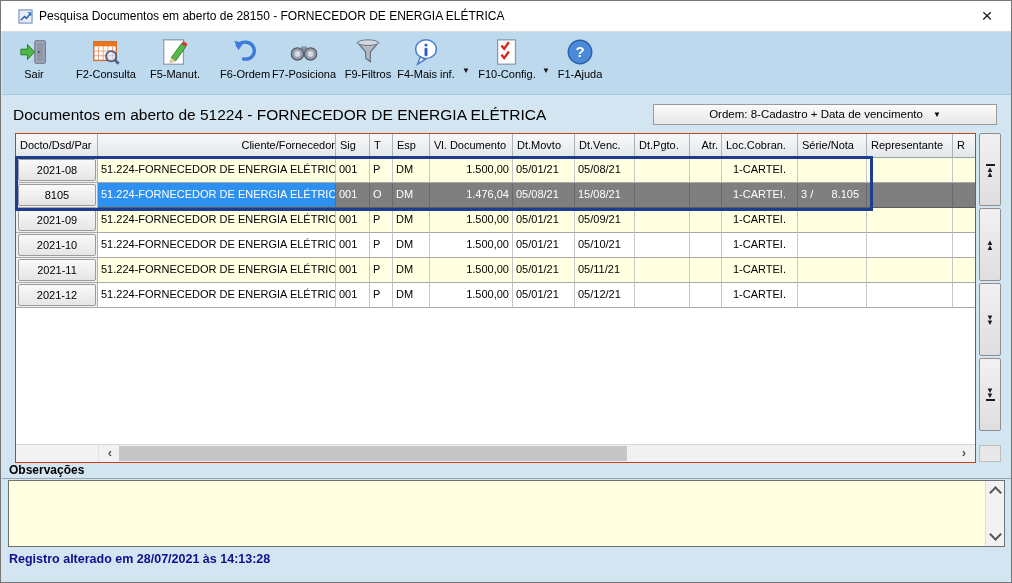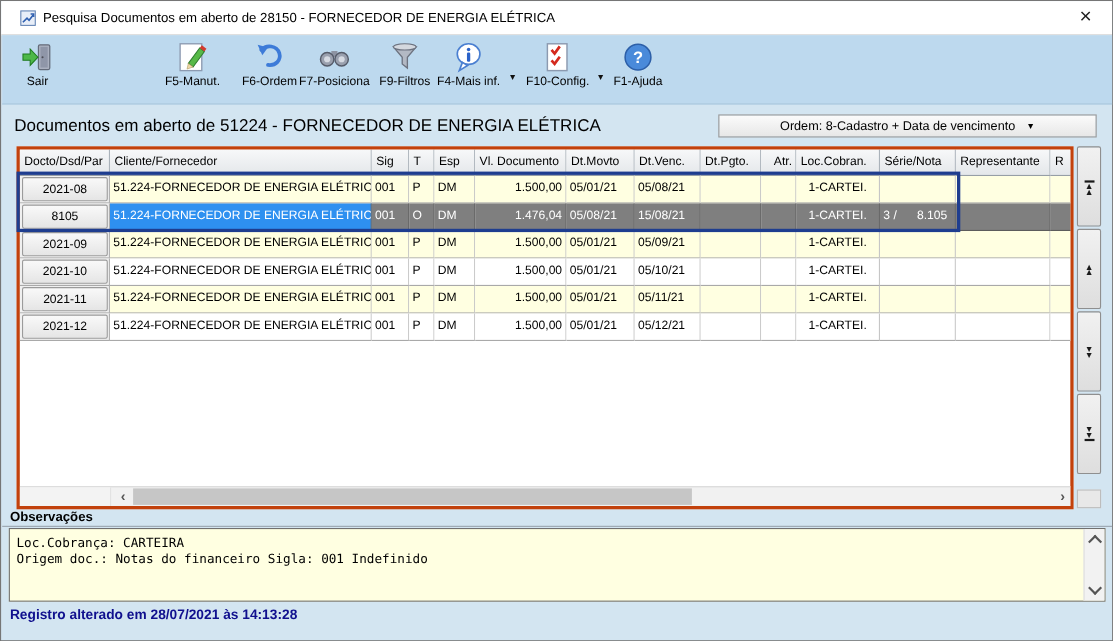--- a/index.html
+++ b/index.html
@@ -20,21 +20,21 @@
   .tb-item .ico svg{width:30px;height:30px;display:block;margin:0 auto;}
   .tb-item .lbl{display:block;margin-top:1px;font-size:11px;color:#000;white-space:nowrap;}
   .tb-arrow{position:absolute;top:34px;font-size:8px;color:#111;}
 
   
   .page-heading{position:absolute;left:12px;top:105px;font-size:15.5px;color:#000;white-space:nowrap;}
   .order-btn{position:absolute;left:652px;top:103px;width:344px;height:21px;background:linear-gradient(#fbfbfb,#e7e7e7);border:1px solid #9a9a9a;box-sizing:border-box;font-size:11.5px;text-align:center;line-height:19px;color:#000;white-space:nowrap;}
   .ob-arrow{margin-left:10px;font-size:8px;vertical-align:1px;}
 
   
-  .grid{position:absolute;left:14px;top:132px;width:961px;height:330px;border:3px solid #c2410c;background:#fff;overflow:hidden;box-sizing:border-box;}
+  .grid{position:absolute;left:14px;top:132px;width:961px;height:330px;border:1px solid #c2410c;background:#fff;overflow:hidden;box-sizing:border-box;}
   .grid-header{position:absolute;left:0;top:0;height:24px;display:flex;width:977px;}
   .h-cell{box-sizing:border-box;height:24px;background:linear-gradient(#f7f8f9,#e4e7ea);border-right:1px solid #aab2ba;border-bottom:1px solid #969ea6;font-size:11px;line-height:22px;padding:0 0 0 4px;color:#000;white-space:nowrap;overflow:hidden;flex:none;}
   .trow{position:absolute;left:0;width:977px;height:25px;display:flex;}
   .cell{box-sizing:border-box;height:25px;border-right:1px solid #c6c6c6;border-bottom:1px solid #a9a9a9;font-size:11px;line-height:23px;padding:0 3px;white-space:pre;overflow:hidden;color:#000;flex:none;}
   .zebra-y .cell{background:#ffffe1;}
   .zebra-w .cell{background:#ffffff;}
   .sel-row .cell{background:#7f7f7f;color:#fff;border-right-color:#696969;border-bottom-color:#5c5c5c;}
   .sel-row .cell.sel-focus{background:#2e90f0;color:#fff;}
   .al-r{text-align:right;}
   .al-c{text-align:center;}
@@ -94,20 +94,32 @@
         <span class="ico">
           <svg viewBox="0 0 32 32">
             <rect x="17" y="4" width="11" height="24" rx="1.5" fill="#aab0bf" stroke="#646b7a" stroke-width="1.2"></rect>
             <rect x="19" y="6" width="7" height="20" fill="#8f96a8"></rect>
             <circle cx="21" cy="16" r="1" fill="#4c4c55"></circle>
             <path d="M2 13 h7 v-5 l7.5 8 -7.5 8 v-5 h-7 z" fill="#4db848" stroke="#1f7a1f" stroke-width="1"></path>
           </svg>
         </span>
         <span class="lbl">Sair</span>
       </div>
+      <div class="tb-item" style="left: 60px; width: 88px;">
+        <span class="ico">
+          <svg viewBox="0 0 32 32">
+            <rect x="3" y="5" width="24" height="20" fill="#fff" stroke="#d2691e" stroke-width="1.4"></rect>
+            <rect x="3" y="5" width="24" height="5" fill="#e87722"></rect>
+            <path d="M8 10 v15 M13 10 v15 M18 10 v15 M23 10 v15 M3 15 h24 M3 20 h24" stroke="#e8a07a" stroke-width="1" fill="none"></path>
+            <circle cx="21.5" cy="20.5" r="5.5" fill="rgba(205,225,255,.55)" stroke="#555e88" stroke-width="2"></circle>
+            <line x1="25.5" y1="24.5" x2="29.5" y2="28.5" stroke="#555e88" stroke-width="3"></line>
+          </svg>
+        </span>
+        <span class="lbl">F2-Consulta</span>
+      </div>
       <div class="tb-item" style="left: 140px; width: 66px;">
         <span class="ico">
           <svg viewBox="0 0 32 32">
             <rect x="4" y="3" width="21" height="26" fill="#fff" stroke="#8c9ab0" stroke-width="1.3"></rect>
             <path d="M12 22 L23 7 l4.5 3.5 L16.5 25.5 z" fill="#57b947" stroke="#2f7d2f" stroke-width="1"></path>
             <path d="M23 7 l4.5 3.5 2 -2.8 -4.4 -3.4 z" fill="#d23a2e"></path>
             <path d="M12 22 l4.5 3.5 -5.8 2 z" fill="#f0d9a8" stroke="#b09a60" stroke-width=".6"></path>
           </svg>
         </span>
         <span class="lbl">F5-Manut.</span>
@@ -176,21 +188,21 @@
       </div>
     </div>
 
   <div class="page-heading">Documentos em aberto de 51224 - FORNECEDOR DE ENERGIA ELÉTRICA</div>
 
   <div class="order-btn"><span>Ordem: 8-Cadastro + Data de vencimento</span><span class="ob-arrow">▼</span></div>
 
   <div class="grid" id="grid">
     <div class="grid-header" id="grid-header">
         <div class="h-cell" style="width: 82px;">Docto/Dsd/Par</div>
-        <div class="h-cell" style="width: 238px;">Cliente/Fornecedor</div>
+        <div class="h-cell" style="width: 238px; text-align: right;">Cliente/Fornecedor</div>
         <div class="h-cell" style="width: 34px;">Sig</div>
         <div class="h-cell" style="width: 23px;">T</div>
         <div class="h-cell" style="width: 37px;">Esp</div>
         <div class="h-cell" style="width: 83px;">Vl. Documento</div>
         <div class="h-cell" style="width: 62px;">Dt.Movto</div>
         <div class="h-cell" style="width: 60px;">Dt.Venc.</div>
         <div class="h-cell" style="width: 55px;">Dt.Pgto.</div>
         <div class="h-cell" style="width: 32px; text-align: right; padding-right: 3px;">Atr.</div>
         <div class="h-cell" style="width: 76px;">Loc.Cobran.</div>
         <div class="h-cell" style="width: 69px;">Série/Nota</div>
@@ -331,22 +343,20 @@
           <span class="tri">▼</span>
           <div class="bar"></div>
         </div>
       </div>
     </div>
   <div class="nav-corner"></div>
 
   <div class="obs-label">Observações</div>
   <div class="obs-separator"></div>
   <div class="obs-box">
-    <div class="obs-text" id="obs-text">Loc.Cobrança: CARTEIRA
-Origem doc.: Notas do financeiro Sigla: 001 Indefinido</div>
     <div class="obs-vscroll">
       <span class="chev up"></span>
       <span class="chev down"></span>
     </div>
   </div>
 
   <div class="status-text">Registro alterado em 28/07/2021 às 14:13:28</div>
 
 </div>
 

